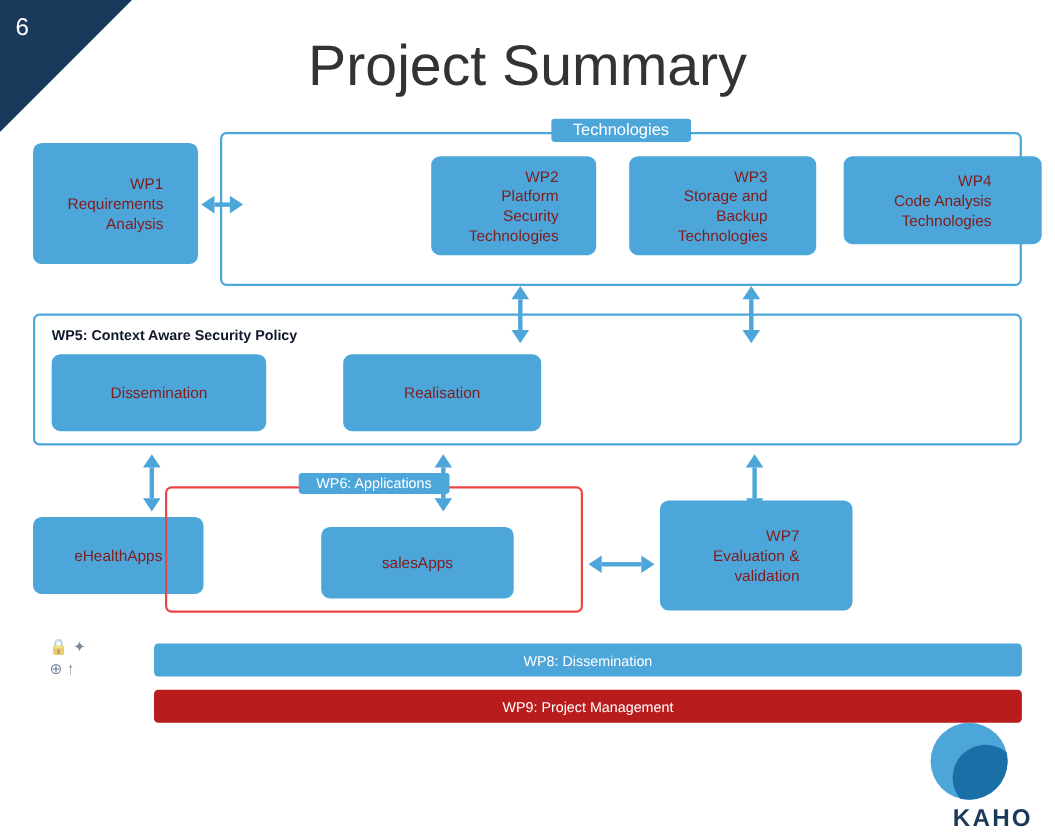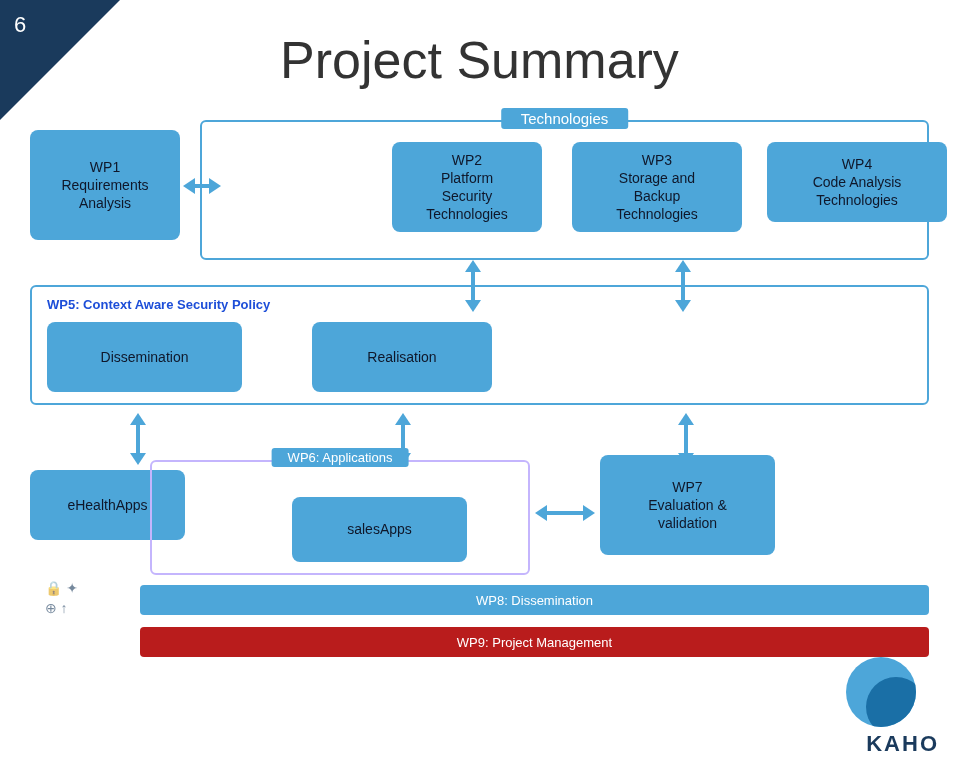--- a/index.html
+++ b/index.html
@@ -125,22 +125,22 @@
       border-radius: 3px;
     }
 
     
     .wp-box {
       position: absolute;
       border-radius: 8px;
       display: flex;
       align-items: center;
       justify-content: center;
-      text-align: center;
-      color: #0f172a;
+      text-align: right;
+      color: #7f1d1d;
       font-size: 14px;
       font-weight: 500;
       line-height: 1.3;
       padding: 8px;
     }
 
     .wp-box-blue {
       background: #4da6d9;
     }
 
@@ -202,21 +202,21 @@
       top: 0; left: 0; right: 0;
       height: 120px;
       border: 2px solid #4da6d9;
       border-radius: 6px;
     }
 
     .wp5-label {
       position: absolute;
       top: 10px; left: 15px;
       font-size: 13px;
-      color: #1d4ed8;
+      color: #0f172a;
       font-weight: 600;
     }
 
     
     .spec-box {
       position: absolute;
       top: 35px; left: 15px;
       width: 195px; height: 70px;
     }
 
@@ -235,25 +235,25 @@
     
     .row3 {
       position: absolute;
       top: 320px;
       left: 0; right: 0;
       height: 130px;
     }
 
     .wp6-outer {
       position: absolute;
-      top: 20px;
+      top: 2px;
       left: 120px;
       width: 380px;
       height: 115px;
-      border: 2px solid #c4b5fd;
+      border: 2px solid #ef4444;
       border-radius: 6px;
     }
 
     .wp6-label {
       position: absolute;
       top: -14px;
       left: 50%;
       transform: translateX(-50%);
       background: #4da6d9;
       color: white;

